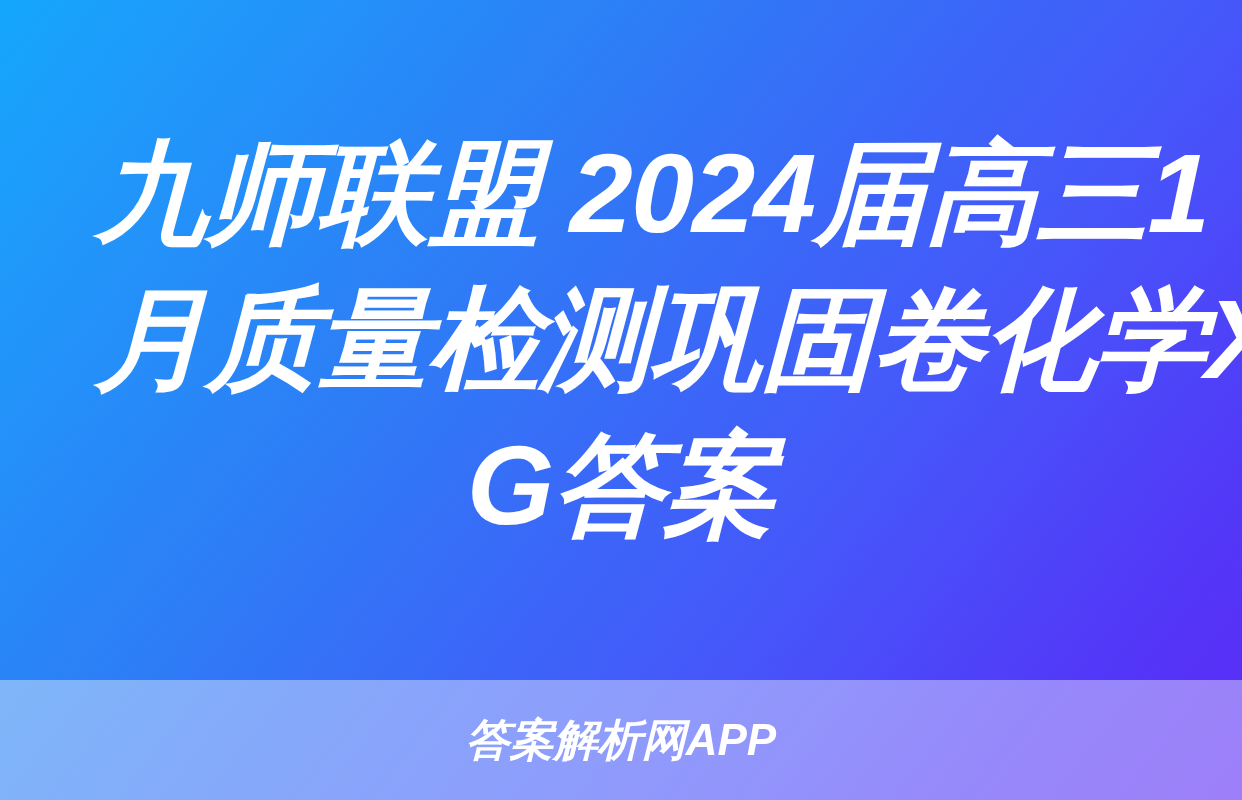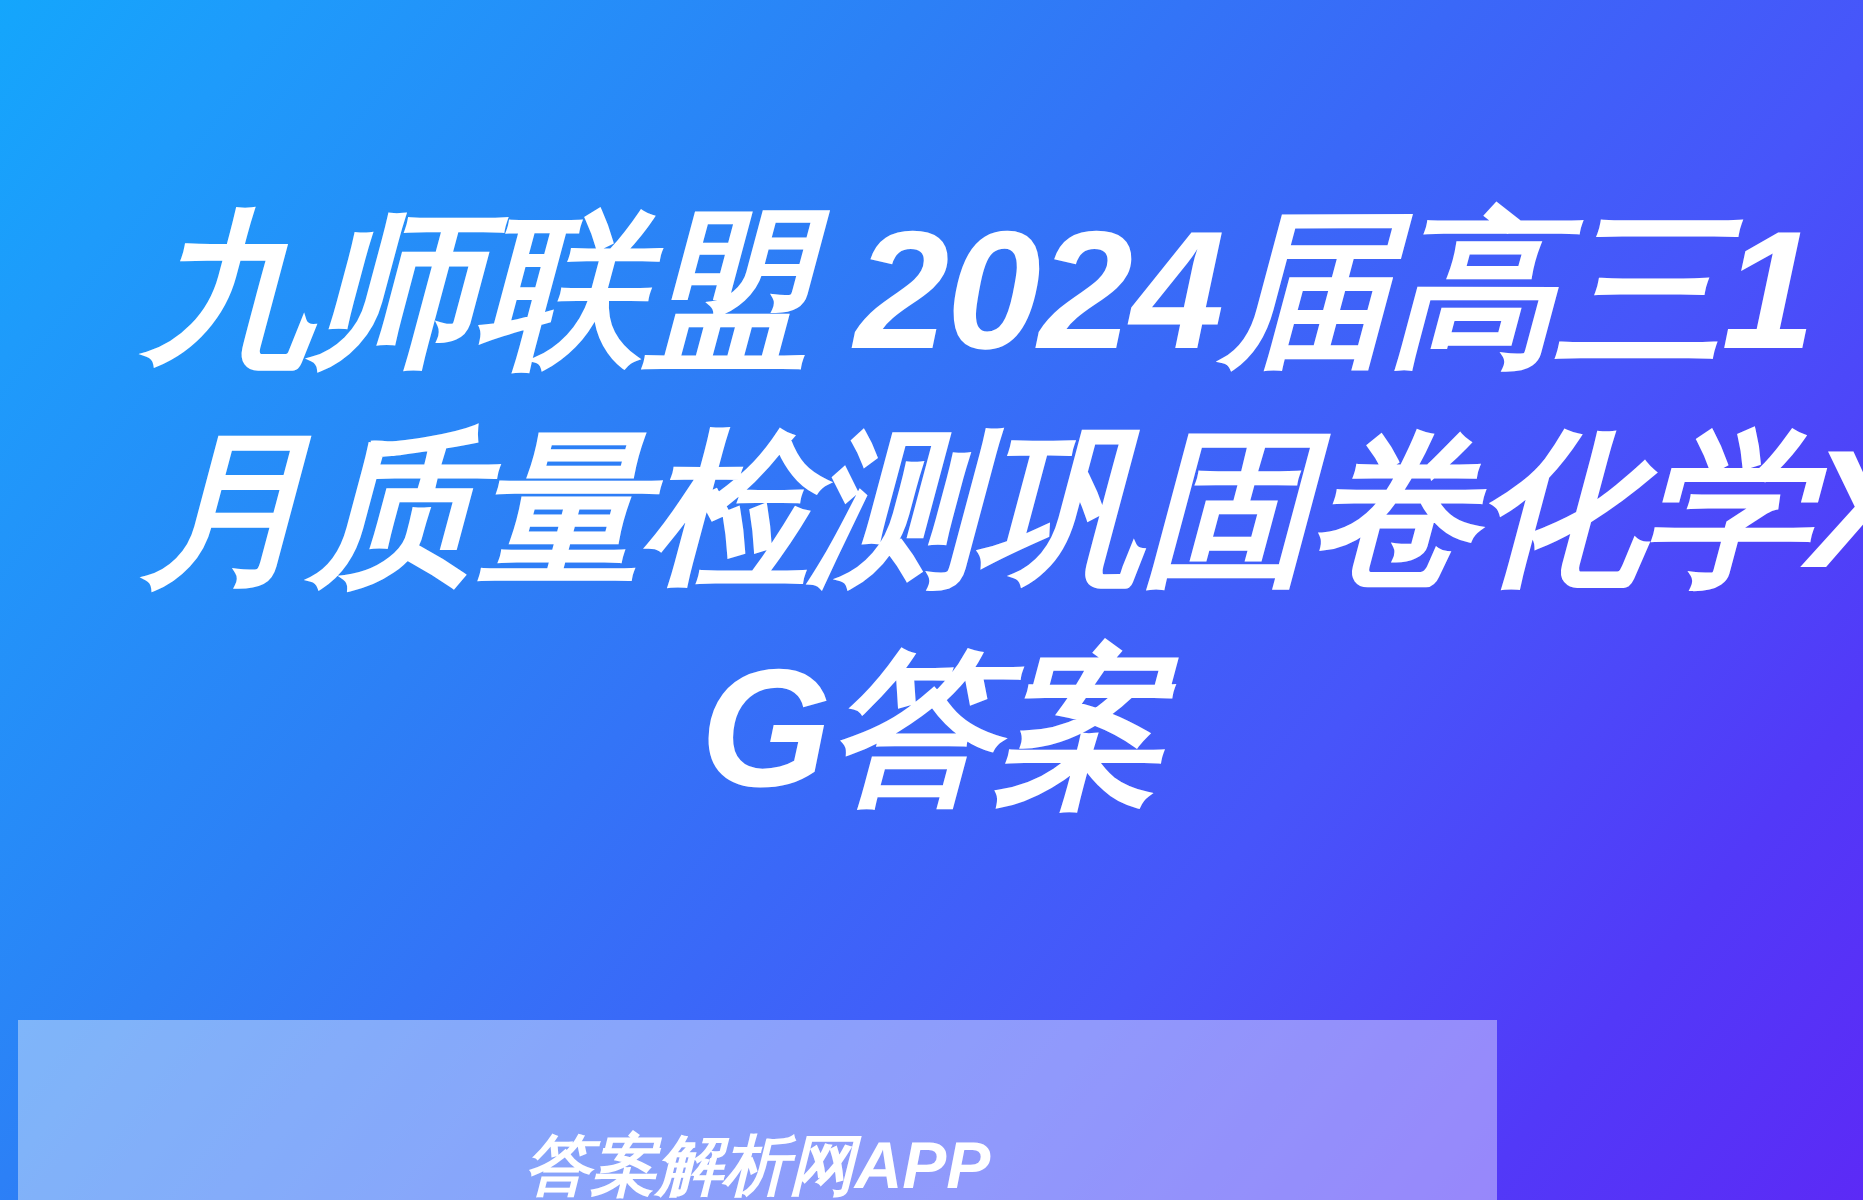--- a/index.html
+++ b/index.html
@@ -61,27 +61,27 @@
     transform: skewX(-1deg);
   }
 
   .title-line.short {
     text-align: center;
   }
 
   
   .watermark-band {
     position: absolute;
-    left: 12px;
+    left: 0;
     top: 680px;
-    width: 986px;
+    width: 1242px;
     height: 120px;
     background: rgba(255, 255, 255, 0.40);
     display: flex;
-    align-items: flex-end;
+    align-items: center;
     justify-content: center;
   }
 
   .watermark-text {
     color: #ffffff;
     font-family: "Liberation Sans", "DejaVu Sans", sans-serif;
     font-size: 44px;
     font-weight: 700;
     font-style: italic;
     letter-spacing: 0px;

